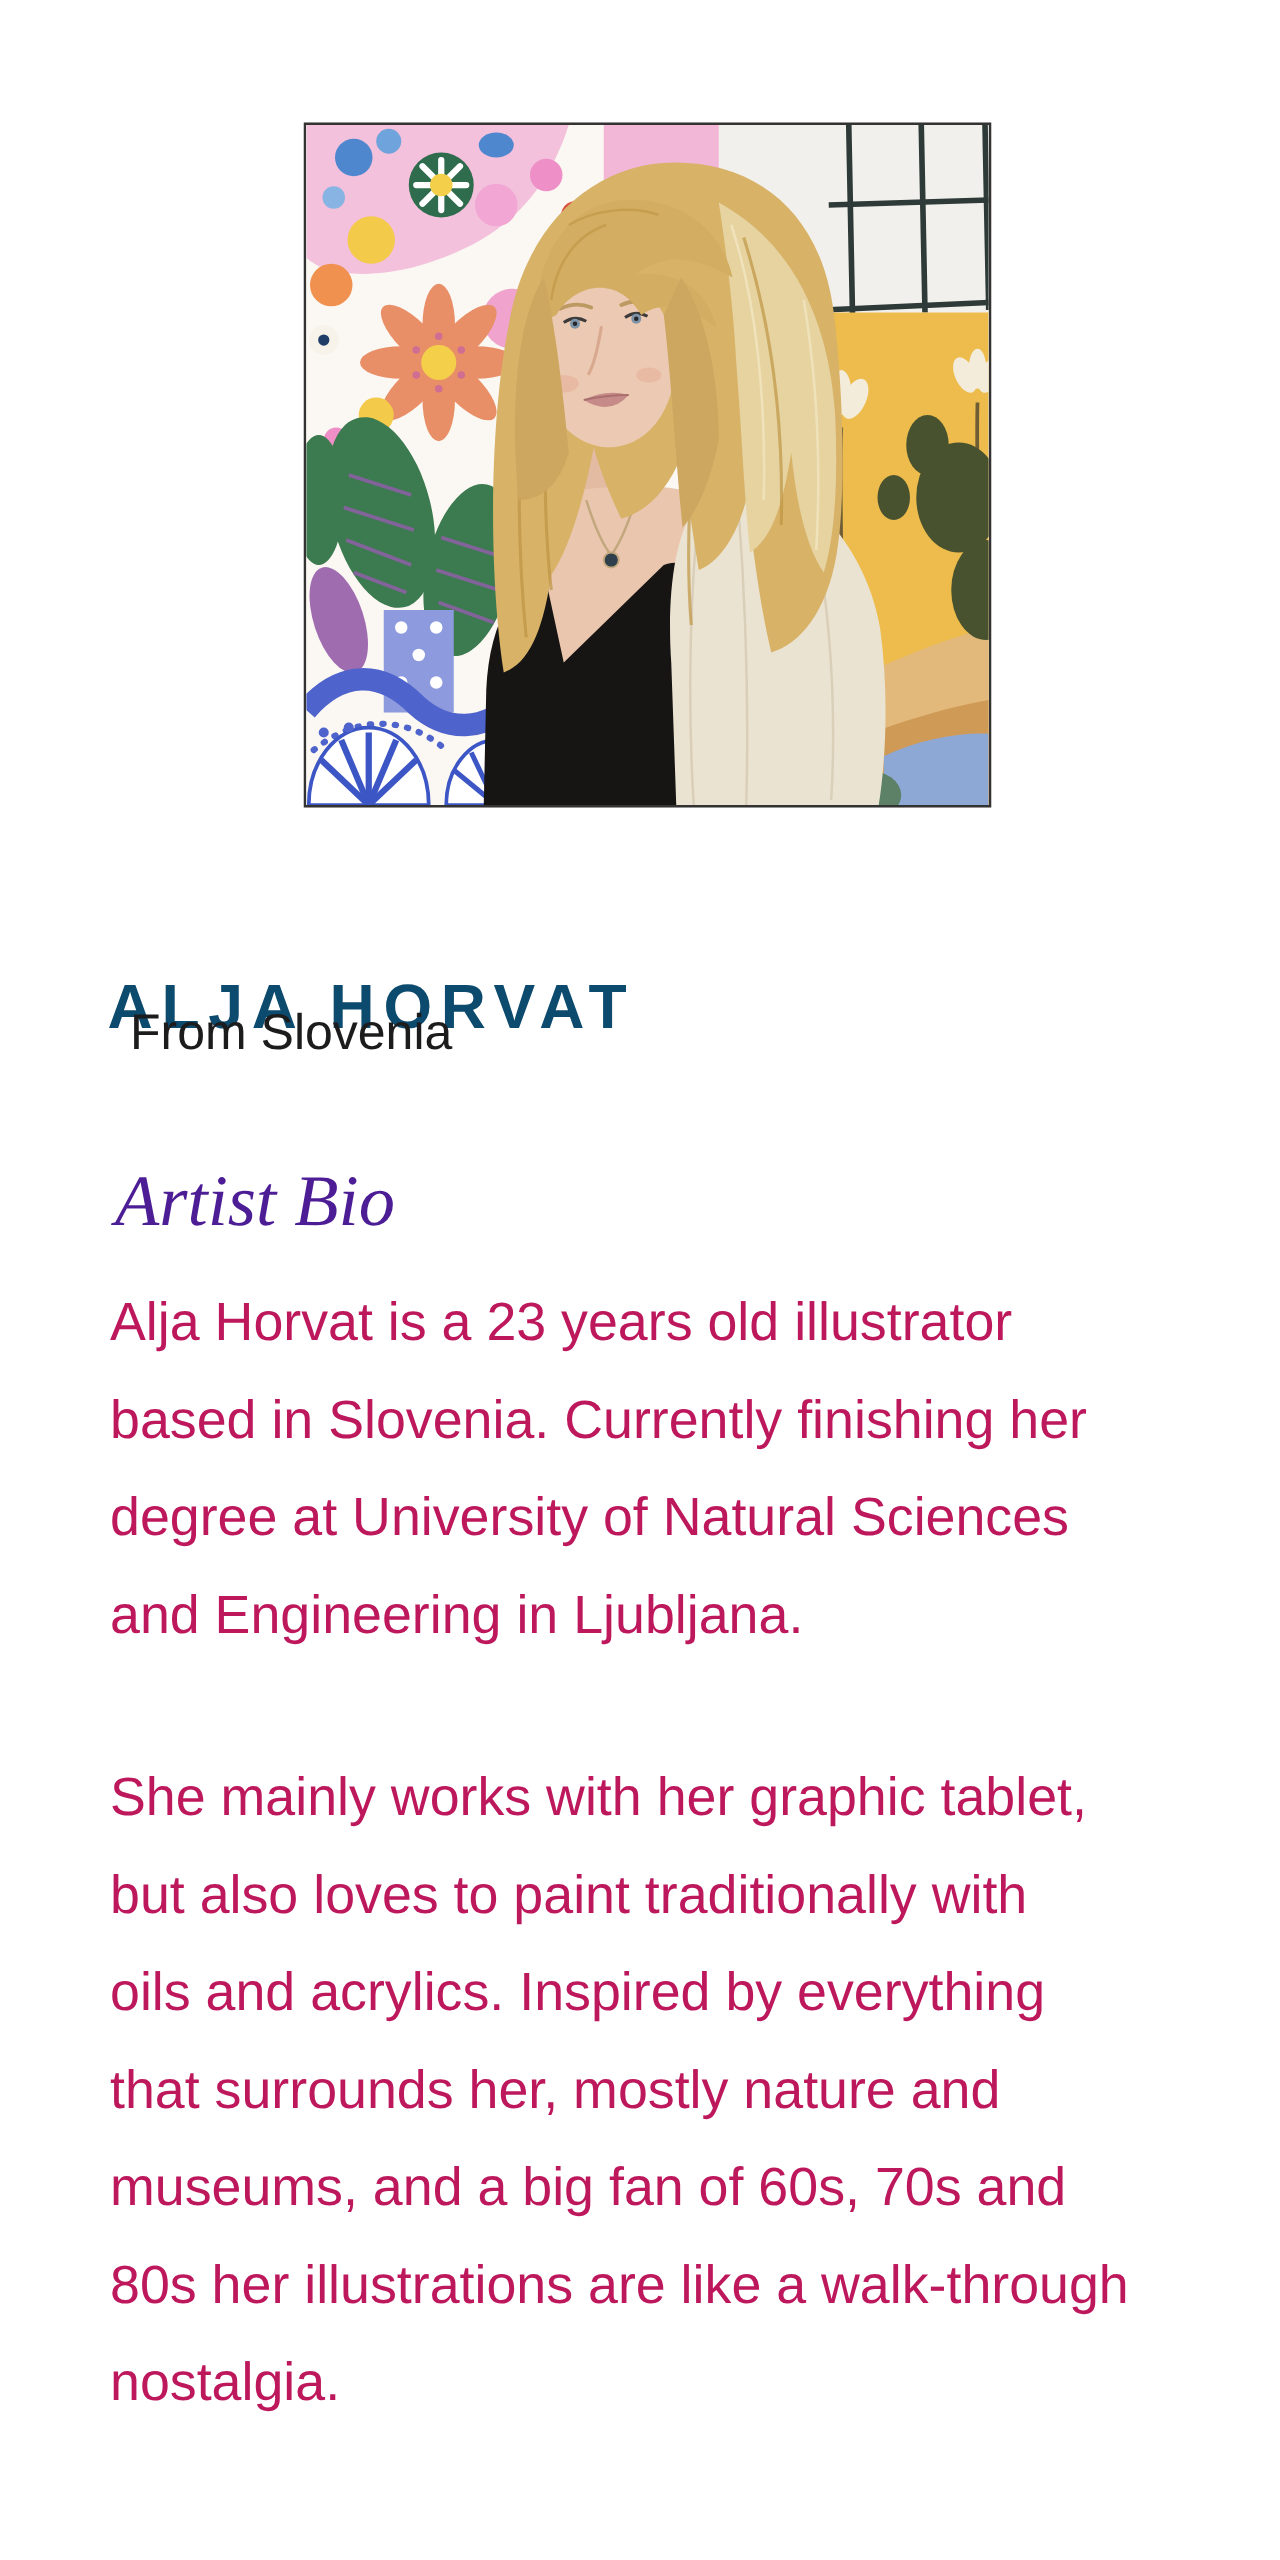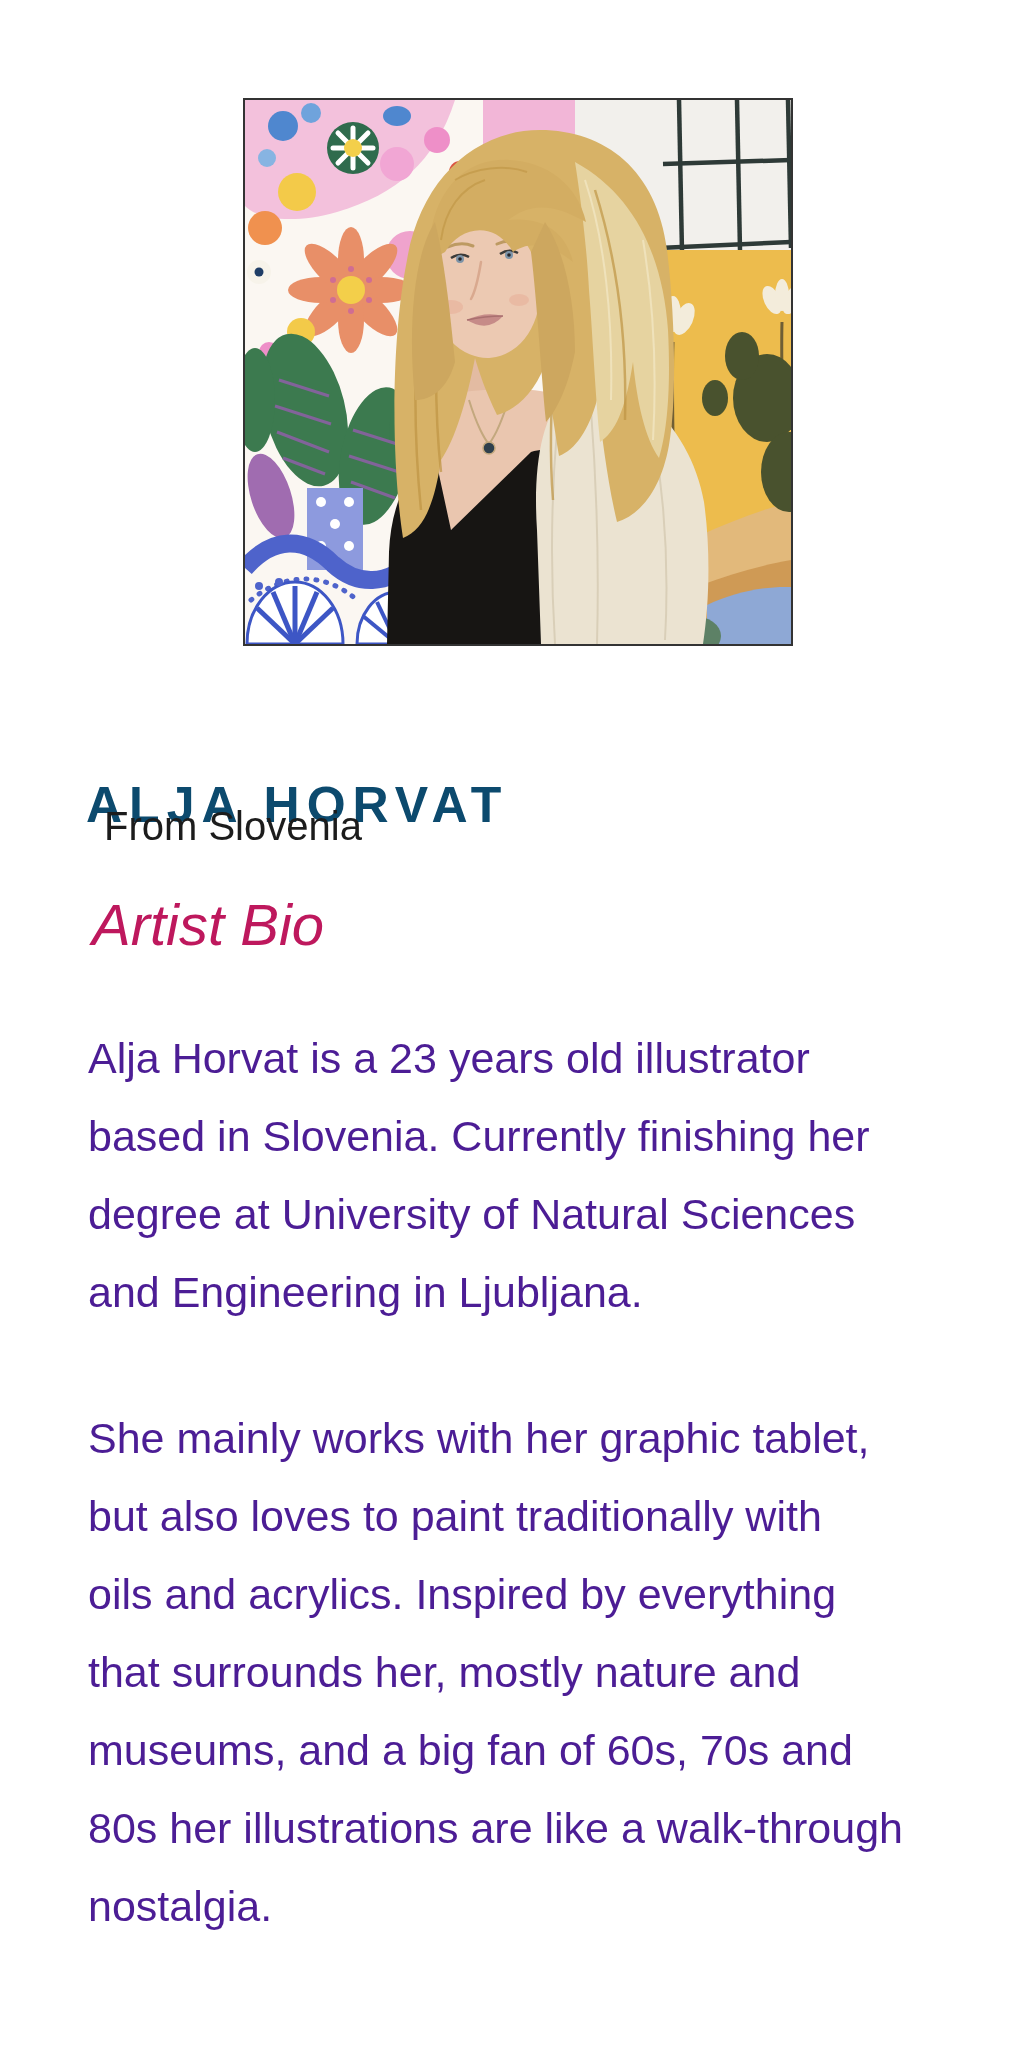--- a/index.html
+++ b/index.html
@@ -13,25 +13,25 @@
   }
   .photo svg{display:block;}
   .name{
     position:absolute;left:86px;top:746px;font-size:50px;font-weight:700;
     letter-spacing:7px;line-height:1;color:#0c4a6e;white-space:nowrap;
   }
   .origin{
     position:absolute;left:104px;top:806px;font-size:40px;line-height:1;color:#1c1c1c;white-space:nowrap;
   }
   .section-title{
-    position:absolute;left:92px;top:896px;font-family:Liberation Sans, sans-serif;font-style:italic;
-    font-size:58px;line-height:1;color:#be185d;white-space:nowrap;
+    position:absolute;left:92px;top:932px;font-family:Liberation Serif, serif;font-style:italic;
+    font-size:58px;line-height:1;color:#4c1d95;white-space:nowrap;
   }
   .bio{
-    position:absolute;left:88px;width:930px;margin:0;font-size:43px;line-height:78px;color:#4c1d95;
+    position:absolute;left:88px;width:930px;margin:0;font-size:43px;line-height:78px;color:#be185d;
   }
   .p1{top:1019px;}
   .p2{top:1399px;}
 </style>
 </head>
 <body>
 
 <div>
 
   <figure class="photo">

